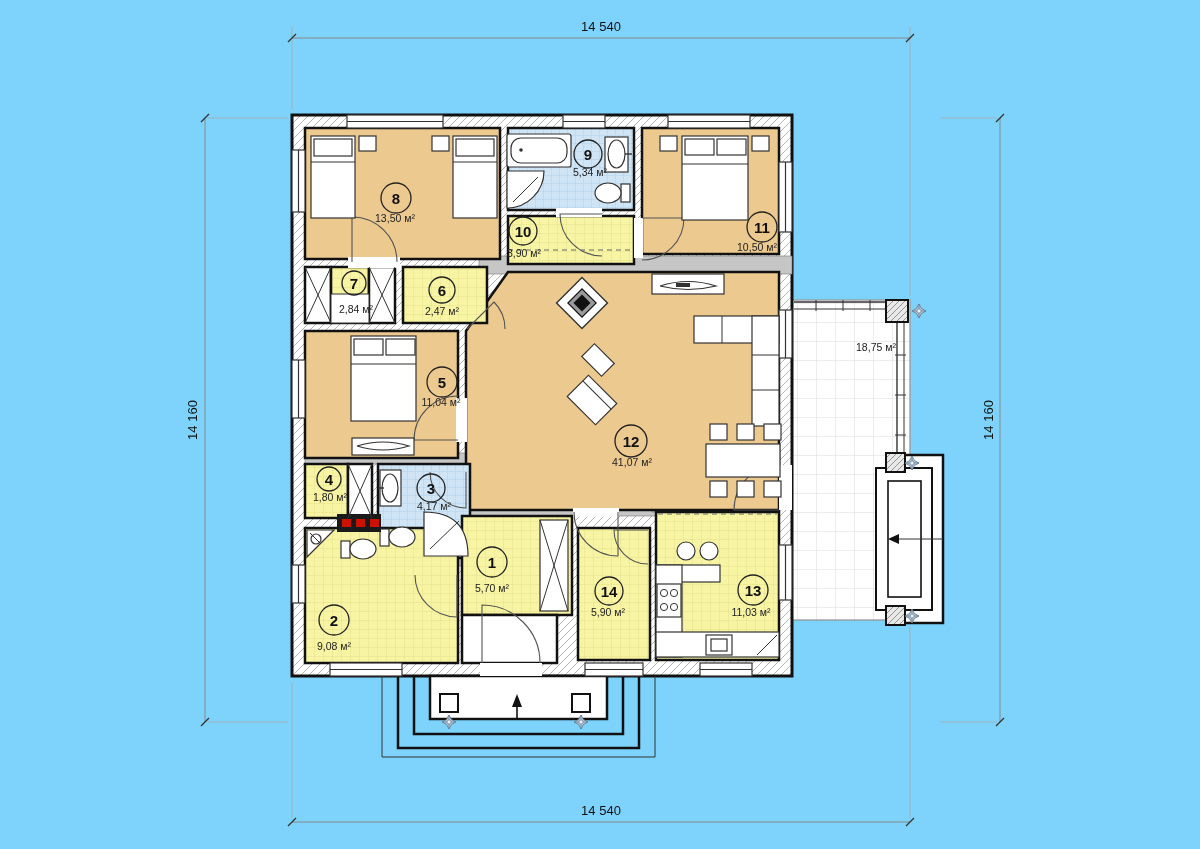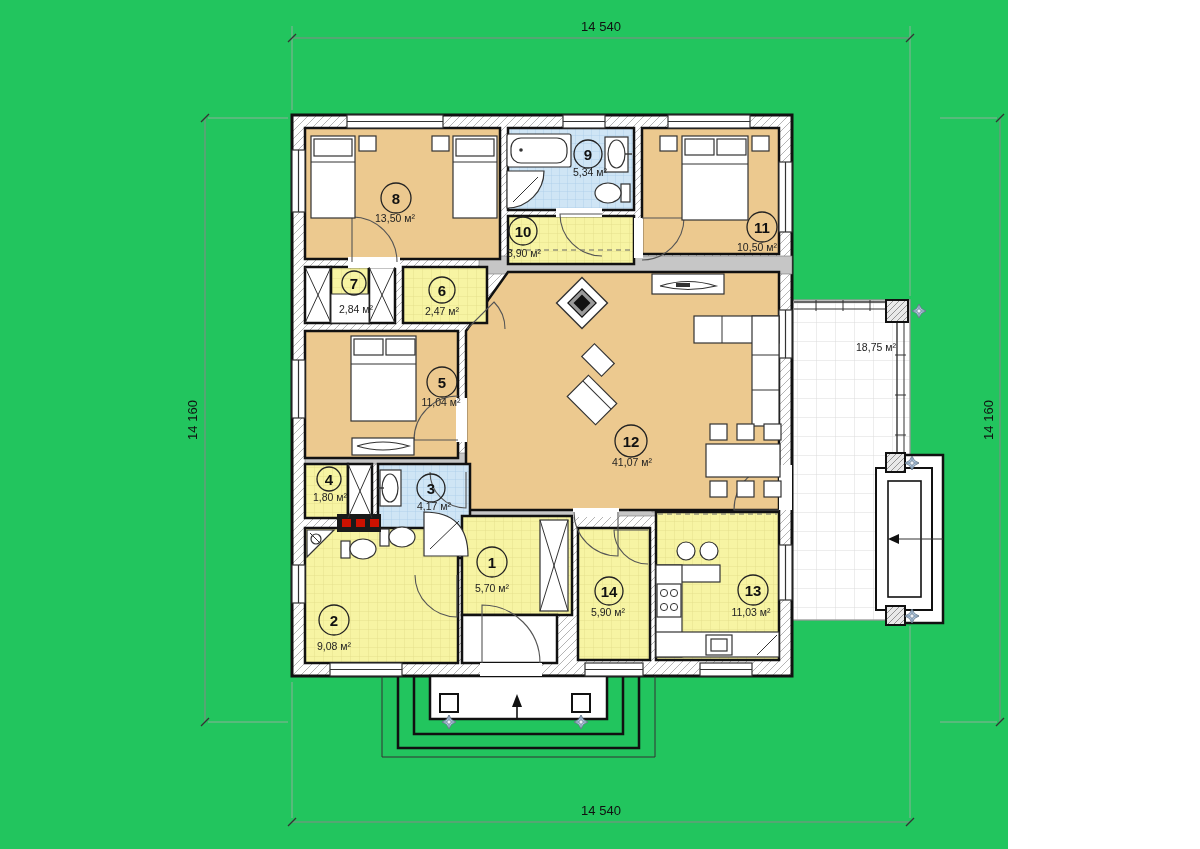--- a/index.html
+++ b/index.html
@@ -1,16 +1,16 @@
 <!DOCTYPE html>
 <html><head>
 <meta charset="utf-8">
 <style>
   html,body{margin:0;padding:0;background:#fff;}
-  #canvas{position:relative;width:1008px;height:849px;background:#22c55e;overflow:hidden;
+  #canvas{position:relative;width:1200px;height:849px;background:#7dd3fc;overflow:hidden;
           font-family:"Liberation Sans",sans-serif;}
   svg text{font-family:"Liberation Sans",sans-serif;}
   .n{font-size:15px;font-weight:600;fill:#111;}
   .a{font-size:10.5px;fill:#222;}
   .dim{font-size:13px;fill:#111;}
   .wall{stroke:#111;stroke-width:2.5;}
   .thin{stroke:#333;stroke-width:1.2;fill:#fff;}
   .furn{fill:#fff;stroke:#333;stroke-width:1.2;}
   .door{fill:none;stroke:#555;stroke-width:1.1;}
   .dash{fill:none;stroke:#666;stroke-width:1;stroke-dasharray:5 4;}

